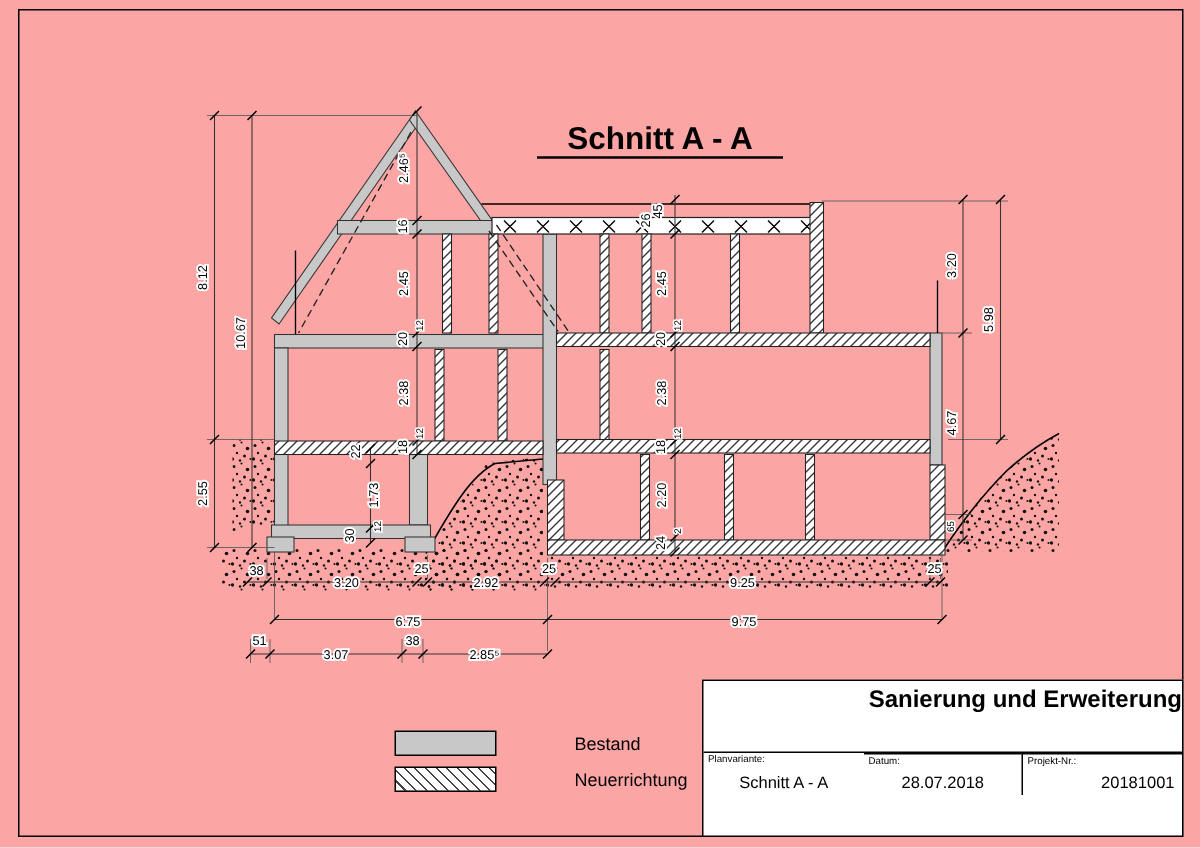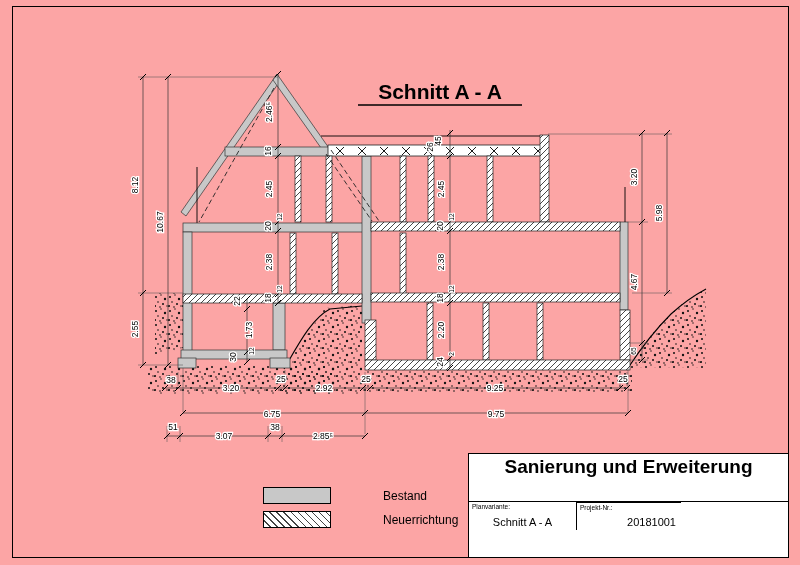--- a/index.html
+++ b/index.html
@@ -22,22 +22,22 @@
   
   .legend{position:absolute;left:263px;top:487px;}
   .lrow{display:flex;align-items:center;margin-bottom:7px;gap:34px;}
   .sw{width:66px;height:15px;border:1px solid #000;margin-right:18px;}
   .sw-solid{background:#c8c8c8;}
   .sw-hatch{background:repeating-linear-gradient(45deg,#fff 0 4px,#444 4px 5px);}
   .llab{font-size:12px;color:#000;}
   
   .tb{position:absolute;left:468px;top:453px;width:319px;height:103px;border:1.5px solid #000;
       display:flex;flex-direction:column;background:#fff;}
-  .tb-title{height:44px;border-bottom:1px solid #000;text-align:center;font-weight:bold;
-            font-size:19px;line-height:20px;padding-top:3px;}
+  .tb-title{height:44px;border-bottom:1px solid #000;text-align:right;font-weight:bold;
+            font-size:16px;line-height:20px;padding-top:3px;}
   .tb-grid{flex:1;display:grid;grid-template-columns:107px 105px 1fr;grid-template-rows:1fr 1fr;}
   .cell{position:relative;padding:1px 3px;}
   .cell.c2,.cell.c3{border-left:1px solid #000;}
   .cell.r2{border-top:1px solid #000;}
   .lab{font-size:6.5px;color:#000;}
   .val{position:absolute;bottom:2px;font-size:11px;color:#000;}
   .val.ctr{left:0;right:0;text-align:center;}
   .val.rgt{right:5px;}
 </style>
 </head>
@@ -201,19 +201,23 @@
 
   <div class="tb">
     <div class="tb-title">
       <div>Sanierung und Erweiterung</div>
     </div>
     <div class="tb-grid">
       <div class="cell c1 r1">
         <div class="lab">Planvariante:</div>
         <div class="val ctr">Schnitt A - A</div>
       </div>
+      <div class="cell c1 r2">
+        <div class="lab">Datum:</div>
+        <div class="val ctr">28.07.2018</div>
+      </div>
       <div class="cell c2 r2">
         <div class="lab">Projekt-Nr.:</div>
         <div class="val rgt">20181001</div>
       </div>
     </div>
   </div>
 </div>
 
 </body></html>

